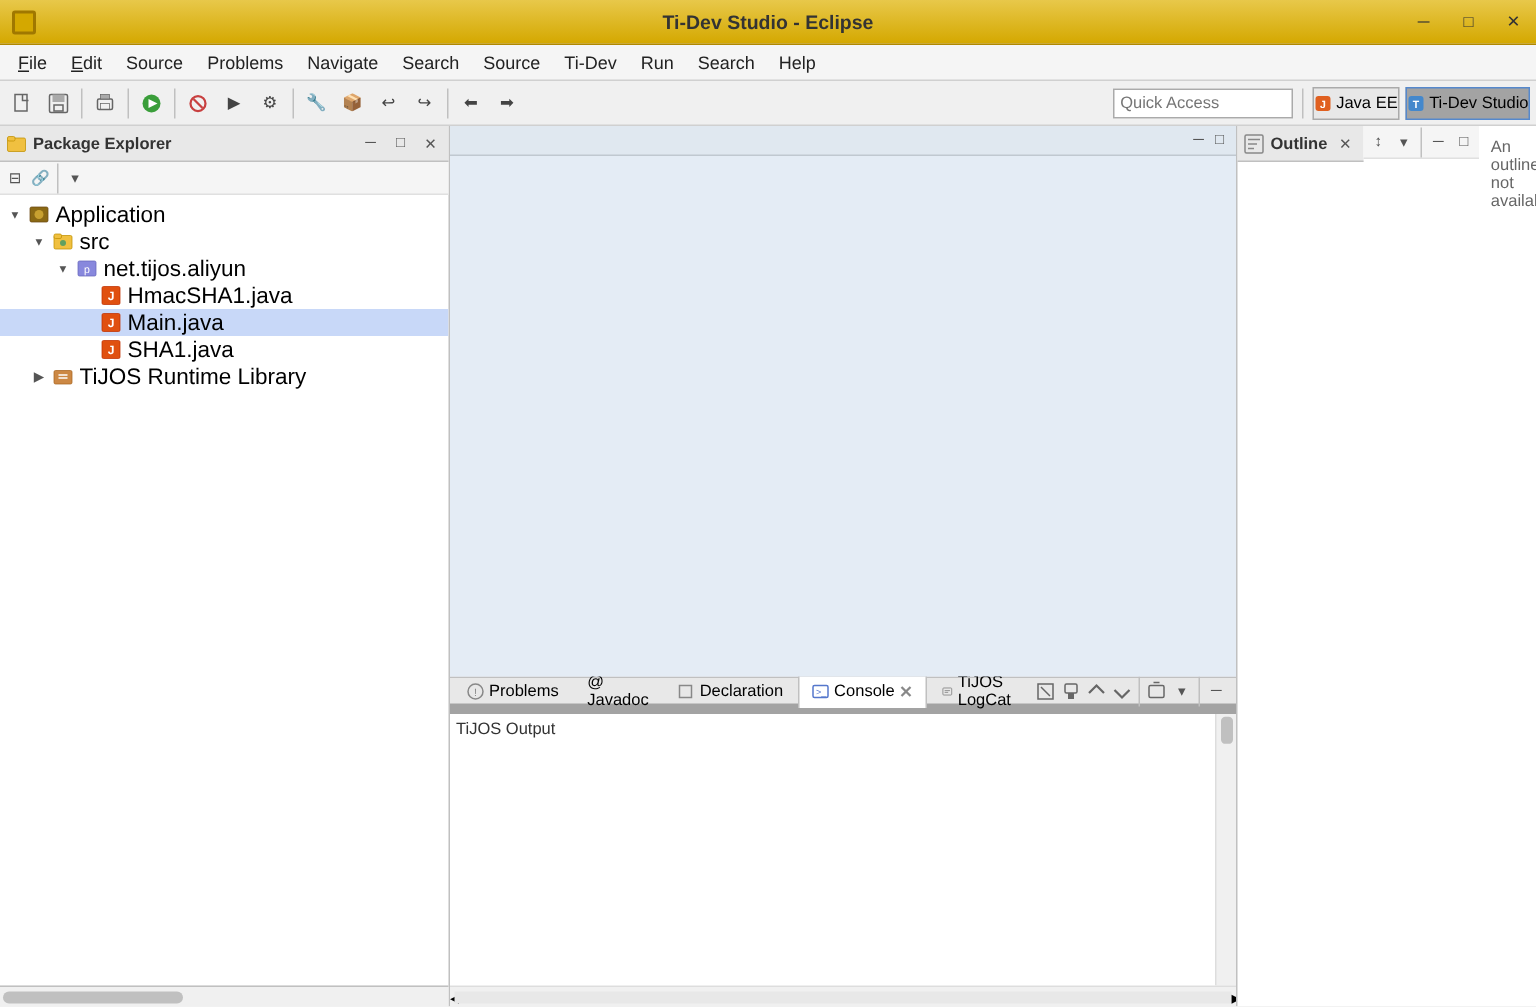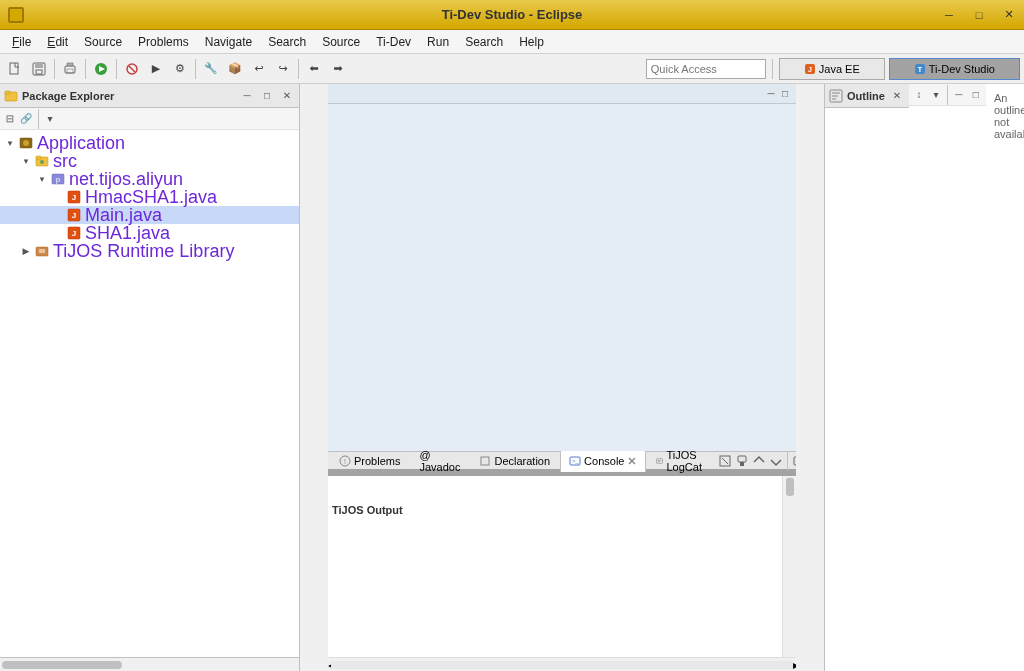--- a/index.html
+++ b/index.html
@@ -106,40 +106,39 @@
     #quick-access-input {
       width: 120px;
       height: 20px;
       border: 1px solid #aaa;
       padding: 0 4px;
       font-size: 11px;
       background: white;
     }
     .perspective-btn {
       height: 22px;
-      padding: 0 24px;
+      padding: 0 0;
       display: flex;
       align-items: center;
       gap: 3px;
       border: 1px solid #aaa;
       cursor: pointer;
       font-size: 11px;
       background: #e8e8e8;
     }
     .perspective-btn.active {
       background: #a3a3a3;
       border-color: #5588cc;
     }
 
     
     #main-layout {
       display: flex;
       height: calc(671px - 30px - 24px - 30px);
       overflow: hidden;
-      gap: 28px;
     }
 
     
     #left-panel {
       width: 300px;
       min-width: 300px;
       display: flex;
       flex-direction: column;
       border-right: 1px solid #c0c0c0;
       background: white;
@@ -205,22 +204,22 @@
     .tree-icon {
       width: 16px;
       height: 16px;
       margin-right: 3px;
       display: flex;
       align-items: center;
       justify-content: center;
       flex-shrink: 0;
     }
     .tree-label {
-      font-size: 18px;
-      color: #6d28d9;
+      font-size: 15px;
+      color: #000000;
     }
     #editor-area {
       flex: 1;
       background: #e8eef5;
       display: flex;
       align-items: stretch;
     }
     .editor-controls {
       display: flex;
       justify-content: flex-end;
@@ -284,24 +283,23 @@
     }
     .console-content {
       flex: 1;
       overflow: auto;
       padding: 4px;
       background: white;
       position: relative;
     }
     .console-title {
       font-size: 11px;
-      font-weight: bold;
+      font-weight: normal;
       color: #333;
       margin-bottom: 4px;
-      margin-top: 24px;
     }
     .console-output {
       font-family: 'Courier New', monospace;
       font-size: 12px;
       color: #333;
       white-space: pre;
     }
 
     
     #right-panel {

